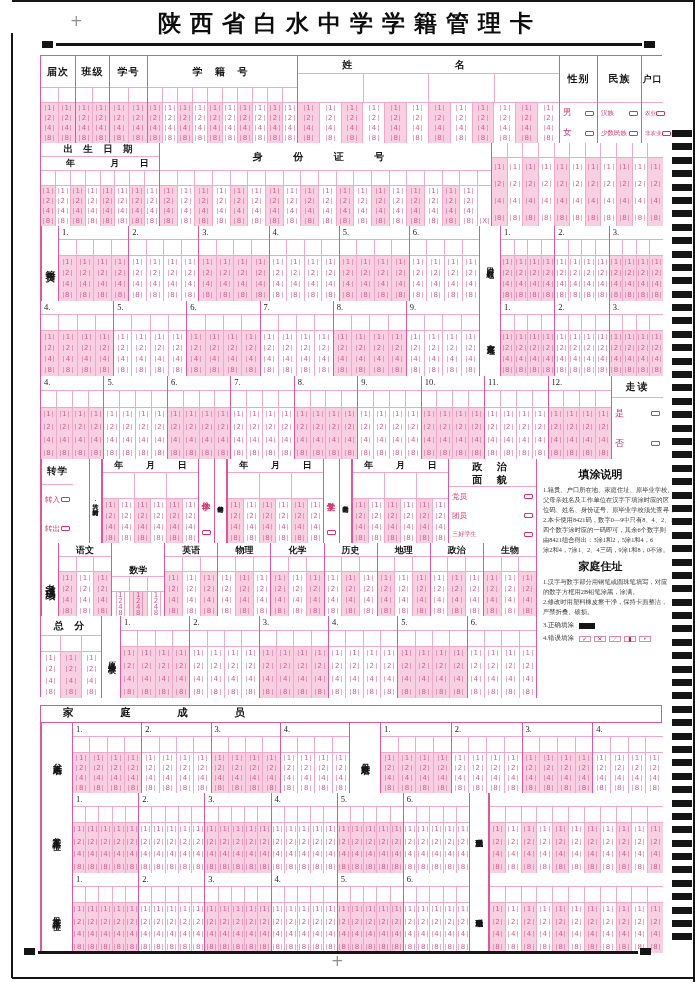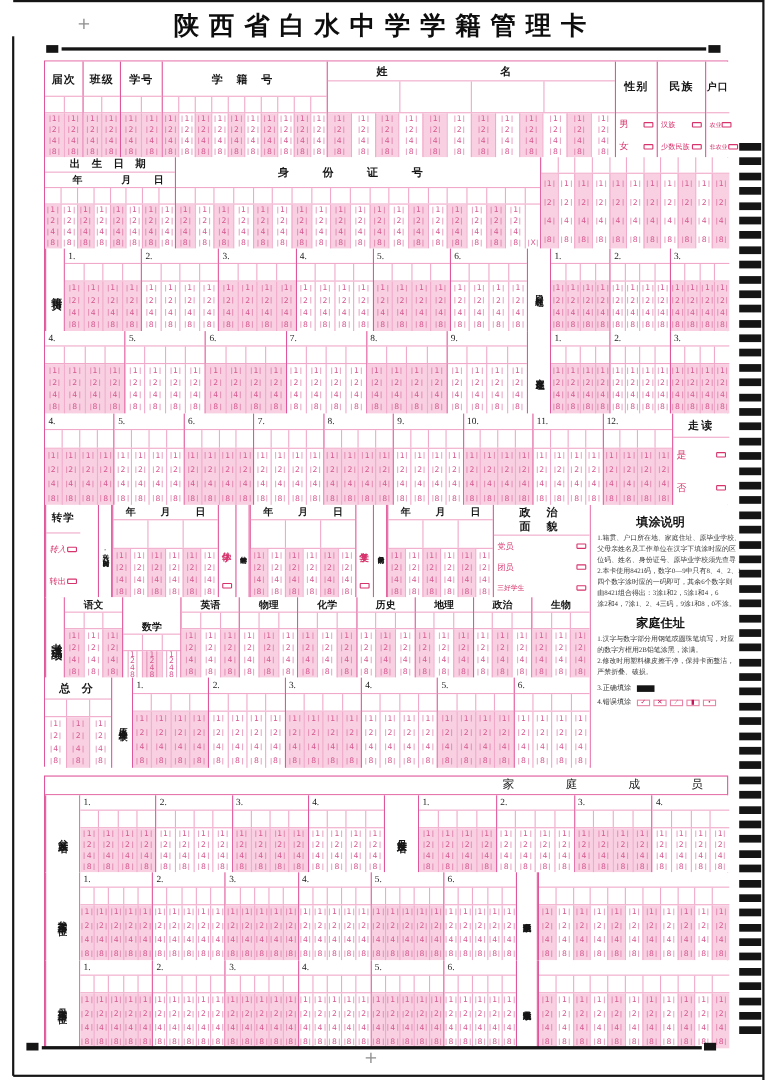--- a/index.html
+++ b/index.html
@@ -55,22 +55,22 @@
   align-items:center;justify-content:center;font-family:"Liberation Serif",serif;
   font-weight:bold;font-size:8.5px;color:var(--mag)}
 .optbody{flex:1;display:flex;flex-direction:column;justify-content:space-around;min-height:0}
 .optrow{display:flex;align-items:center;justify-content:space-between;padding:0 3px;
   color:var(--mag);font-family:"Liberation Serif",serif}
 .optlab{white-space:nowrap}
 .obox{flex:0 0 auto;width:9px;height:5px;border:1px solid var(--mag);border-radius:1px;background:#fff}
 .ymdh{display:flex;height:14px;border-bottom:1px solid var(--lineL);flex:0 0 auto}
 .ymdl{flex:1;text-align:center;font-size:9px;font-family:"Liberation Serif",serif;
   font-weight:bold;color:var(--ink)}
-.famtitle{position:absolute;left:0;top:0;width:100%;height:17px;text-align:right;
-  font-family:"Liberation Serif",serif;font-weight:normal;font-size:10.5px;letter-spacing:22px;
+.famtitle{position:absolute;left:0;top:0;width:100%;height:17px;text-align:left;
+  font-family:"Liberation Serif",serif;font-weight:bold;font-size:10.5px;letter-spacing:22px;
   padding-left:22px;border-bottom:1px solid var(--line);color:var(--ink)}
 #instr{position:absolute;left:495px;top:403px;width:127px;height:239px;
   border-left:1px solid var(--line);padding:4px 5px 0 6px;background:#fff}
 .ih{text-align:center;font-weight:bold;font-size:11px;font-family:"Liberation Serif",serif;
   margin:4px 0 3px;color:#111}
 .iline{font-size:6.3px;line-height:10px;color:#3a3a3a;white-space:nowrap;
   font-family:"Liberation Serif",serif}
 .irow{display:flex;align-items:center;gap:5px;font-size:6.5px;color:#3a3a3a;margin-top:4px;
   font-family:"Liberation Serif",serif}
 .cbar{display:inline-block;width:16px;height:6px;background:#151515}
@@ -3028,21 +3028,21 @@
           <div class="optrow" style="font-size: 9px;">
             <div class="optlab">否</div>
             <div class="obox"></div>
           </div>
         </div>
       </div>
       <div class="vlab" style="left: 0px; top: 403px; width: 16px; height: 84px; font-size: 10px;">异动</div>
       <div class="cell" style="left: 0; top: 403px; width: 32px; height: 84px;">
         <div class="chd" style="height: 26px; font-size: 9.5px; letter-spacing: 1px;">转学</div>
         <div class="optbody">
-          <div class="optrow" style="font-size: 7.5px; font-style: italic;">
+          <div class="optrow" style="font-size: 7.5px;">
             <div class="optlab">转入</div>
             <div class="obox"></div>
           </div>
           <div class="optrow" style="font-size: 7.5px;">
             <div class="optlab">转出</div>
             <div class="obox"></div>
           </div>
         </div>
       </div>
       <div class="vlab" style="left: 48px; top: 403px; width: 13px; height: 84px; font-size: 6px; letter-spacing: 0px;">转入·转出时间</div>

